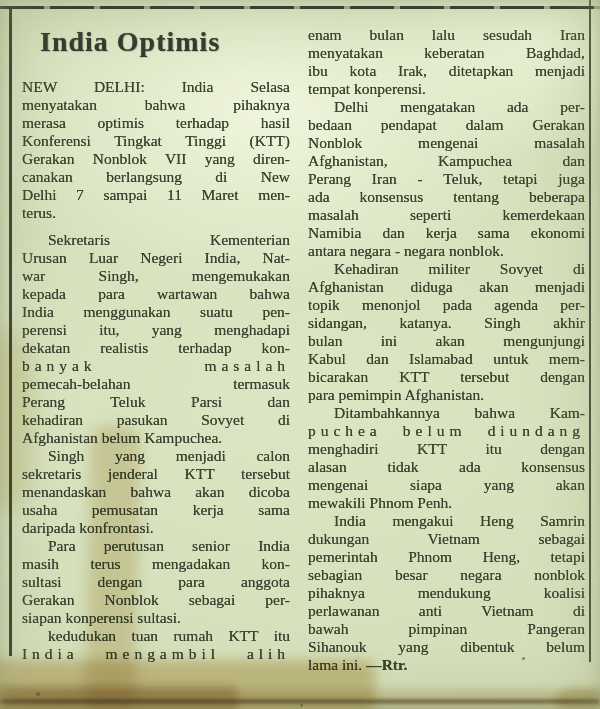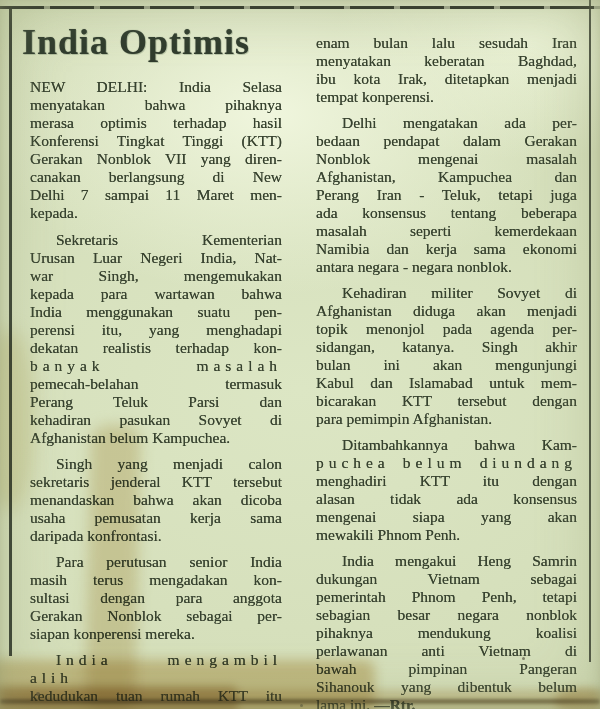--- a/index.html
+++ b/index.html
@@ -17,25 +17,25 @@
   
   .rule-top{position:absolute;top:6px;left:0;width:600px;height:3px;
     background:repeating-linear-gradient(90deg,#242a22 0 44px, rgba(36,42,34,.35) 44px 50px);}
   .rule-left{position:absolute;top:8px;left:9px;width:3px;height:648px;background:#242a22;opacity:.92;}
   .rule-right{position:absolute;top:0;left:589px;width:2px;height:662px;background:#2a3026;opacity:.85;}
   
   .col{position:absolute;color:#37422f;}
   .col-left{left:22px;top:20px;width:268px;}
   .col-right{left:308px;top:26px;width:277px;}
   h1.title{
-    margin:0 0 14px 0;font-size:36px;line-height:44px;font-weight:bold;
+    margin:0 0 14px 18px;font-size:28px;line-height:44px;font-weight:bold;
     color:#2f3b2d;letter-spacing:1px;
     text-shadow:1px 1px 0 rgba(125,145,115,.35), 0 0 1px rgba(47,59,45,.6);
   }
-  .para{margin:8px;}
+  .para{margin:0;}
   .col-left .para:first-of-type{margin-bottom:9px;}
   .line{
     font-size:15.5px;line-height:18px;
     text-align:justify;text-align-last:justify;
     white-space:normal;
     text-shadow:0 0 .5px rgba(55,66,47,.85);
   }
   .line.last{text-align-last:left;}
   .para.flush .line.last{text-align-last:justify;}
   .para.indent .line:first-child{text-indent:26px;}
@@ -65,21 +65,21 @@
     <h1 class="title">India Optimis</h1>
 
   <div class="para">
         <div class="line">NEW DELHI: India Selasa</div>
         <div class="line">menyatakan bahwa pihaknya</div>
         <div class="line">merasa optimis terhadap hasil</div>
         <div class="line">Konferensi Tingkat Tinggi (KTT)</div>
         <div class="line">Gerakan Nonblok VII yang diren-</div>
         <div class="line">canakan berlangsung di New</div>
         <div class="line">Delhi 7 sampai 11 Maret men-</div>
-        <div class="line last">kepada.</div>
+        <div class="line last">terus.</div>
       </div>
       <div class="para indent">
         <div class="line">Sekretaris Kementerian</div>
         <div class="line">Urusan Luar Negeri India, Nat-</div>
         <div class="line">war Singh, mengemukakan</div>
         <div class="line">kepada para wartawan bahwa</div>
         <div class="line">India menggunakan suatu pen-</div>
         <div class="line">perensi itu, yang menghadapi</div>
         <div class="line">dekatan realistis terhadap kon-</div>
         <div class="line ls">banyak masalah</div>
@@ -93,25 +93,25 @@
         <div class="line">sekretaris jenderal KTT tersebut</div>
         <div class="line">menandaskan bahwa akan dicoba</div>
         <div class="line">usaha pemusatan kerja sama</div>
         <div class="line last">daripada konfrontasi.</div>
       </div>
       <div class="para indent">
         <div class="line">Para perutusan senior India</div>
         <div class="line">masih terus mengadakan kon-</div>
         <div class="line">sultasi dengan para anggota</div>
         <div class="line">Gerakan Nonblok sebagai per-</div>
-        <div class="line last">siapan konperensi mereka.</div>
+        <div class="line last">siapan konperensi sultasi.</div>
       </div>
       <div class="para indent flush">
+        <div class="line last">kedudukan tuan rumah KTT itu</div>
         <div class="line ls">India mengambil alih</div>
-        <div class="line last">kedudukan tuan rumah KTT itu</div>
       </div>
     </div>
 
   <div class="col col-right">
 
   <div class="para">
         <div class="line">enam bulan lalu sesudah Iran</div>
         <div class="line">menyatakan keberatan Baghdad,</div>
         <div class="line">ibu kota Irak, ditetapkan menjadi</div>
         <div class="line last">tempat konperensi.</div>
@@ -141,21 +141,21 @@
         <div class="line">Ditambahkannya bahwa Kam-</div>
         <div class="line ls">puchea belum diundang</div>
         <div class="line">menghadiri KTT itu dengan</div>
         <div class="line">alasan tidak ada konsensus</div>
         <div class="line">mengenai siapa yang akan</div>
         <div class="line last">mewakili Phnom Penh.</div>
       </div>
       <div class="para indent">
         <div class="line">India mengakui Heng Samrin</div>
         <div class="line">dukungan Vietnam sebagai</div>
-        <div class="line">pemerintah Phnom Penh, tetapi</div>
+        <div class="line">pemerintah Phnom Heng, tetapi</div>
         <div class="line">sebagian besar negara nonblok</div>
         <div class="line">pihaknya mendukung koalisi</div>
         <div class="line">perlawanan anti Vietnam di</div>
         <div class="line">bawah pimpinan Pangeran</div>
         <div class="line">Sihanouk yang dibentuk belum</div>
         <div class="line last">lama ini.<span class="signoff"> —Rtr.</span></div>
       </div>
     </div>
 
   <div class="stain stain-stripe"></div>

